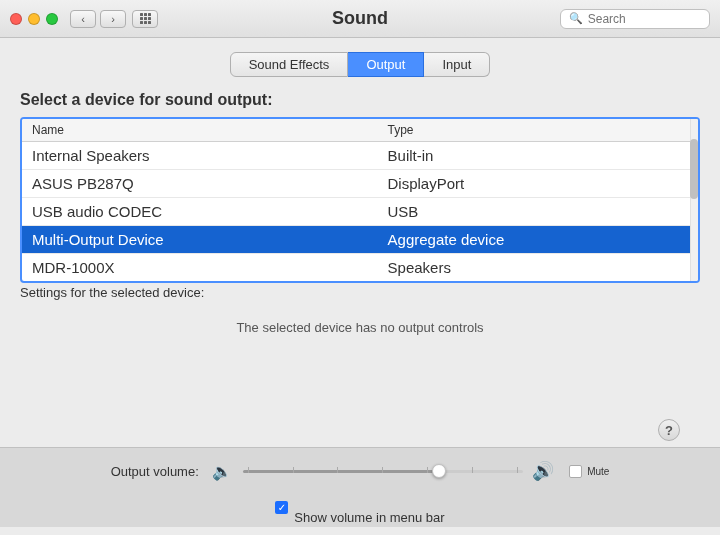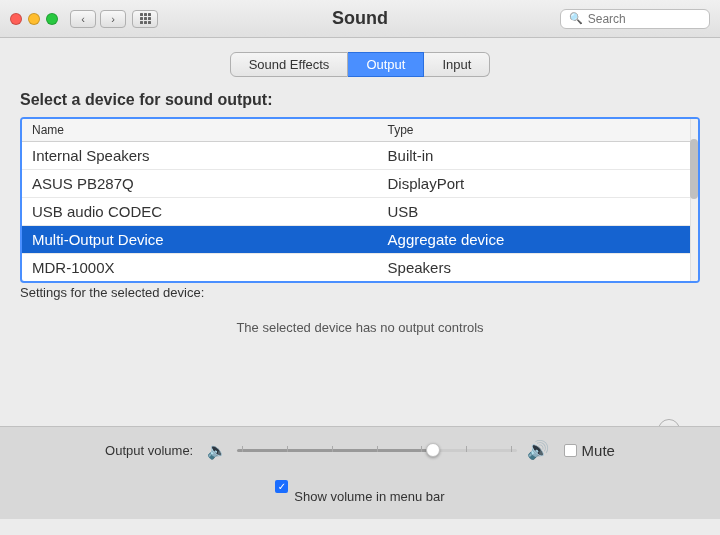--- a/index.html
+++ b/index.html
@@ -247,24 +247,24 @@
       justify-content: center;
       cursor: pointer;
       font-size: 13px;
       font-weight: 600;
       color: #555;
     }
 
     
     .bottom-controls {
       position: absolute;
-      bottom: 16px;
+      bottom: 8px;
       left: 0;
       right: 0;
-      padding: 12px 20px 15px;
+      padding: 12px 20px 2px;
       background: #d8d8d8;
       border-top: 1px solid #c0c0c0;
       display: flex;
       flex-direction: column;
       gap: 8px;
     }
     .volume-row {
       display: flex;
       align-items: center;
       gap: 10px;
@@ -326,21 +326,21 @@
       font-size: 18px;
       color: #555;
     }
     .mute-checkbox-row {
       display: flex;
       align-items: center;
       gap: 5px;
       margin-left: 4px;
     }
     .mute-label {
-      font-size: 15px;
+      font-size: 10px;
       color: #333;
     }
 
     .show-volume-row {
       display: flex;
       align-items: center;
       justify-content: center;
       gap: 6px;
     }
     .checkbox-blue {

